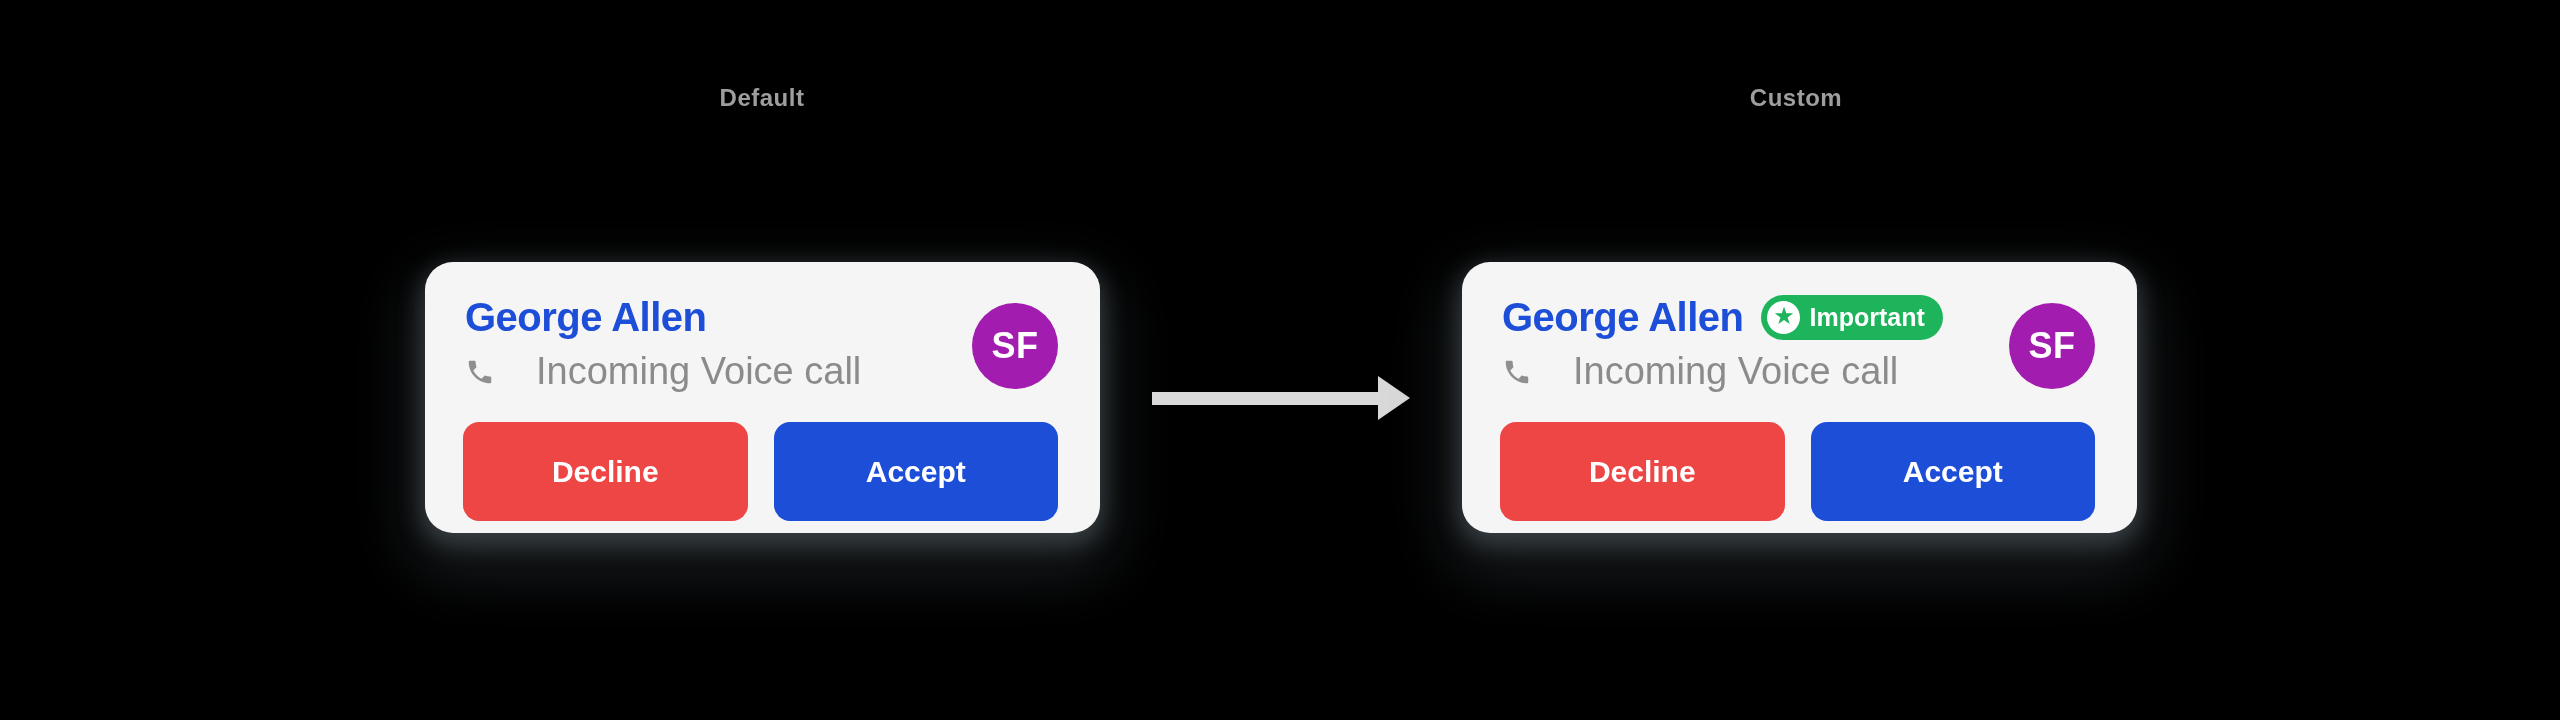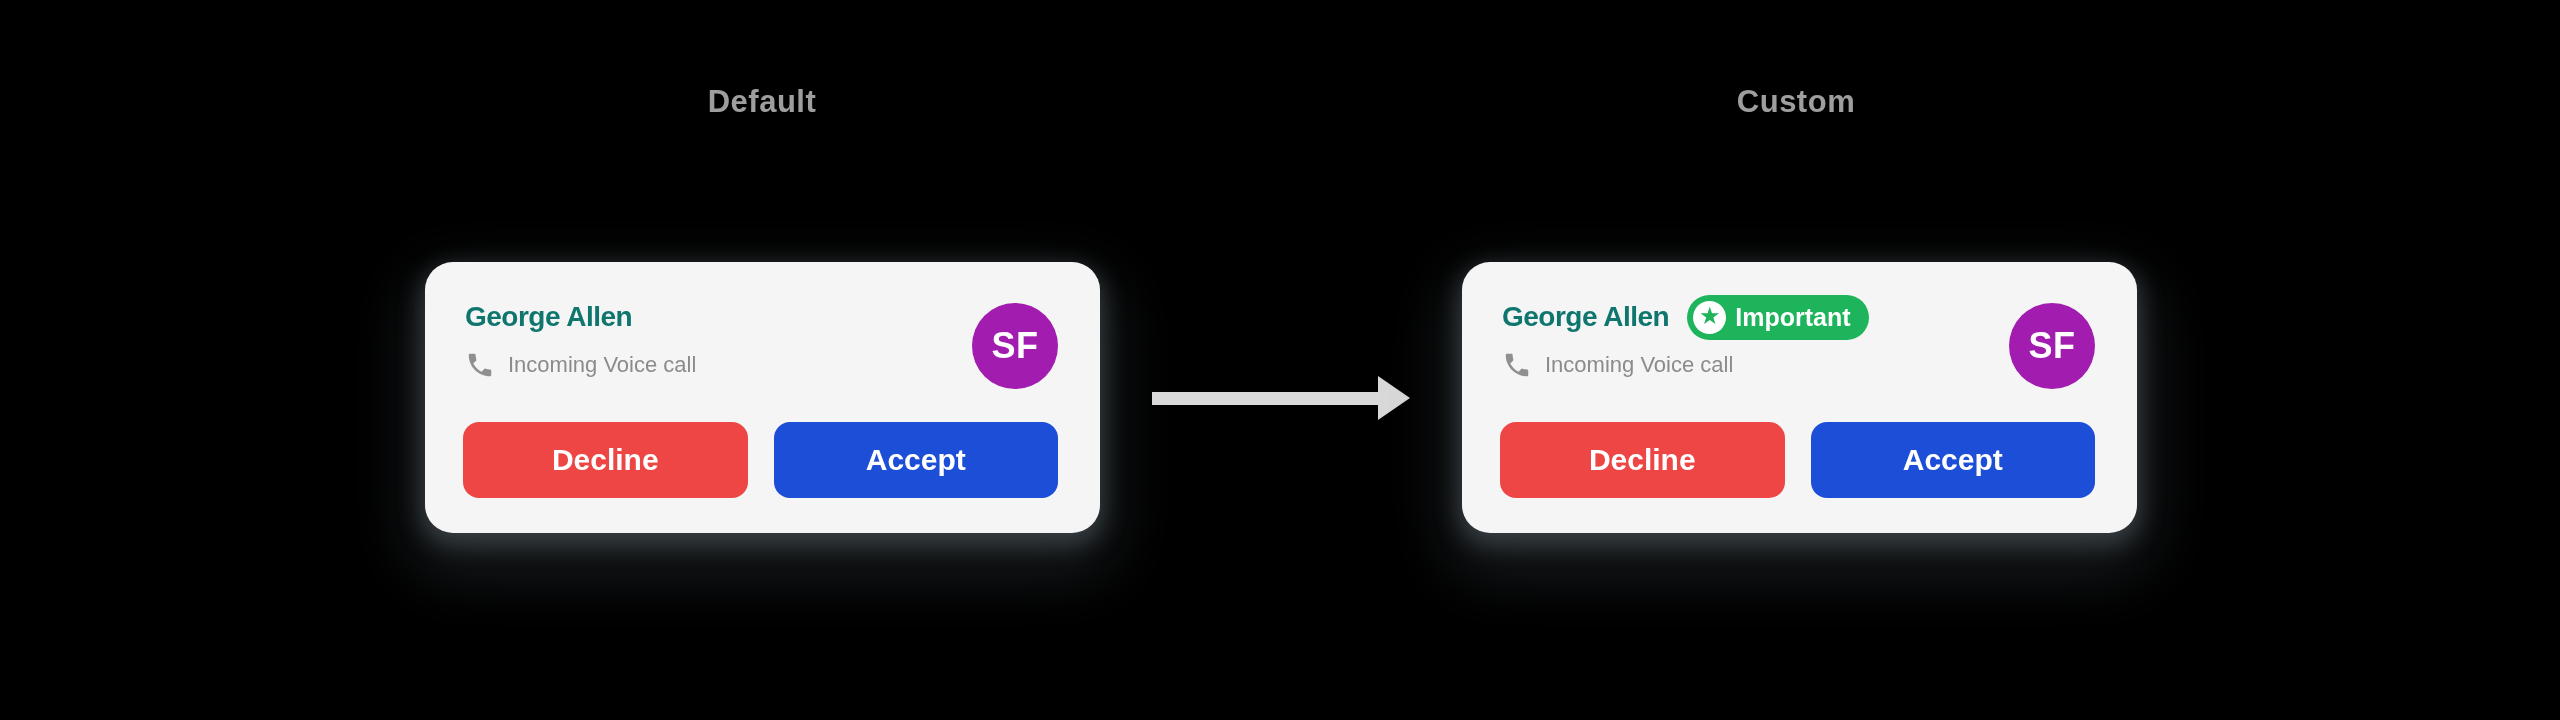--- a/index.html
+++ b/index.html
@@ -9,21 +9,21 @@
     position: relative;
     overflow: hidden;
     font-family: "Liberation Sans", "DejaVu Sans", sans-serif;
   }
 
   
   .section-label {
     position: absolute;
     top: 84px;
     transform: translateX(-50%);
-    font-size: 31px;
+    font-size: 24px;
     font-weight: 600;
     color: #9e9e9e;
     letter-spacing: 0.5px;
   }
   .section-label.left  { left: 762px; }
   .section-label.right { left: 1796px; }
 
   
   .call-card {
     position: absolute;
@@ -41,23 +41,23 @@
   .title-row {
     position: absolute;
     left: 40px; top: 32px;
     height: 46px;
     display: flex;
     align-items: center;
     gap: 18px;
     white-space: nowrap;
   }
   .caller-name {
-    font-size: 28px;
-    font-weight: 700;
-    color: #0f766e;
+    font-size: 40px;
+    font-weight: 700;
+    color: #1d4ed8;
     letter-spacing: -0.5px;
   }
 
   
   .badge {
     display: flex;
     align-items: center;
     gap: 9px;
     height: 45px;
     padding: 0 18px 0 6px;
@@ -87,22 +87,23 @@
   .subtitle-row {
     position: absolute;
     left: 40px; top: 88px;
     display: flex;
     align-items: center;
     gap: 13px;
     white-space: nowrap;
   }
   .subtitle-row svg { display: block; }
   .subtitle-text {
-    font-size: 22px;
+    font-size: 38px;
     color: #8b8b8b;
+    margin-left: 28px;
   }
 
   .avatar {
     position: absolute;
     top: 41px; right: 42px;
     width: 86px; height: 86px;
     border-radius: 50%;
     background: #a21caf;
     display: flex;
     align-items: center;
@@ -114,21 +115,21 @@
   }
 
   .button-row {
     position: absolute;
     left: 38px; right: 42px; top: 160px;
     display: flex;
     gap: 26px;
   }
   .action-btn {
     flex: 1;
-    height: 76px;
+    height: 99px;
     border: none;
     border-radius: 16px;
     color: #ffffff;
     font-family: "Liberation Sans", "DejaVu Sans", sans-serif;
     font-size: 30px;
     font-weight: 700;
     cursor: pointer;
   }
   .action-btn.decline { background: #ee4545; }
   .action-btn.accept  { background: #1d4ed8; }

